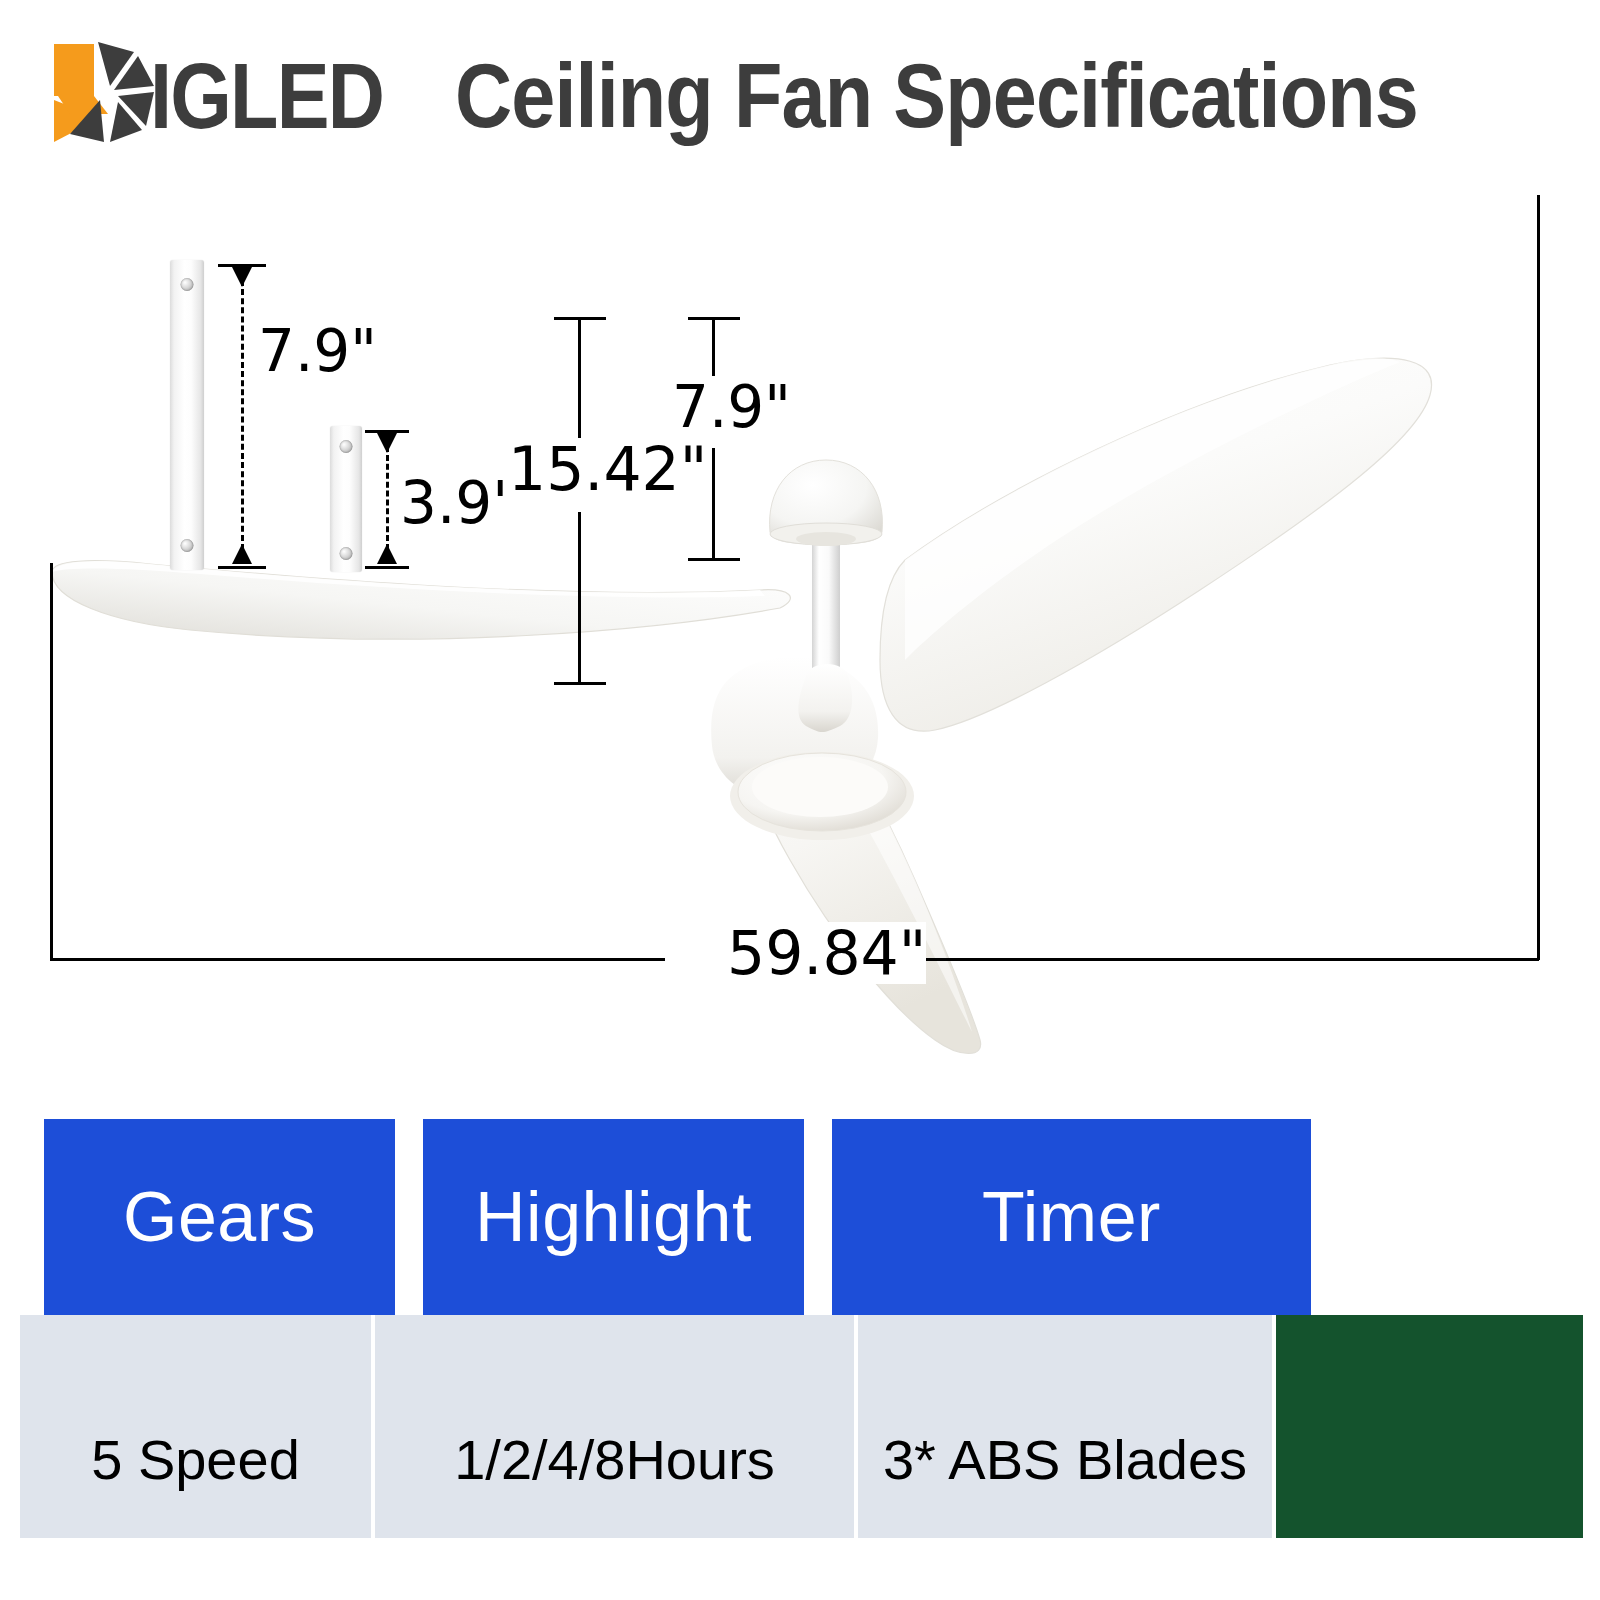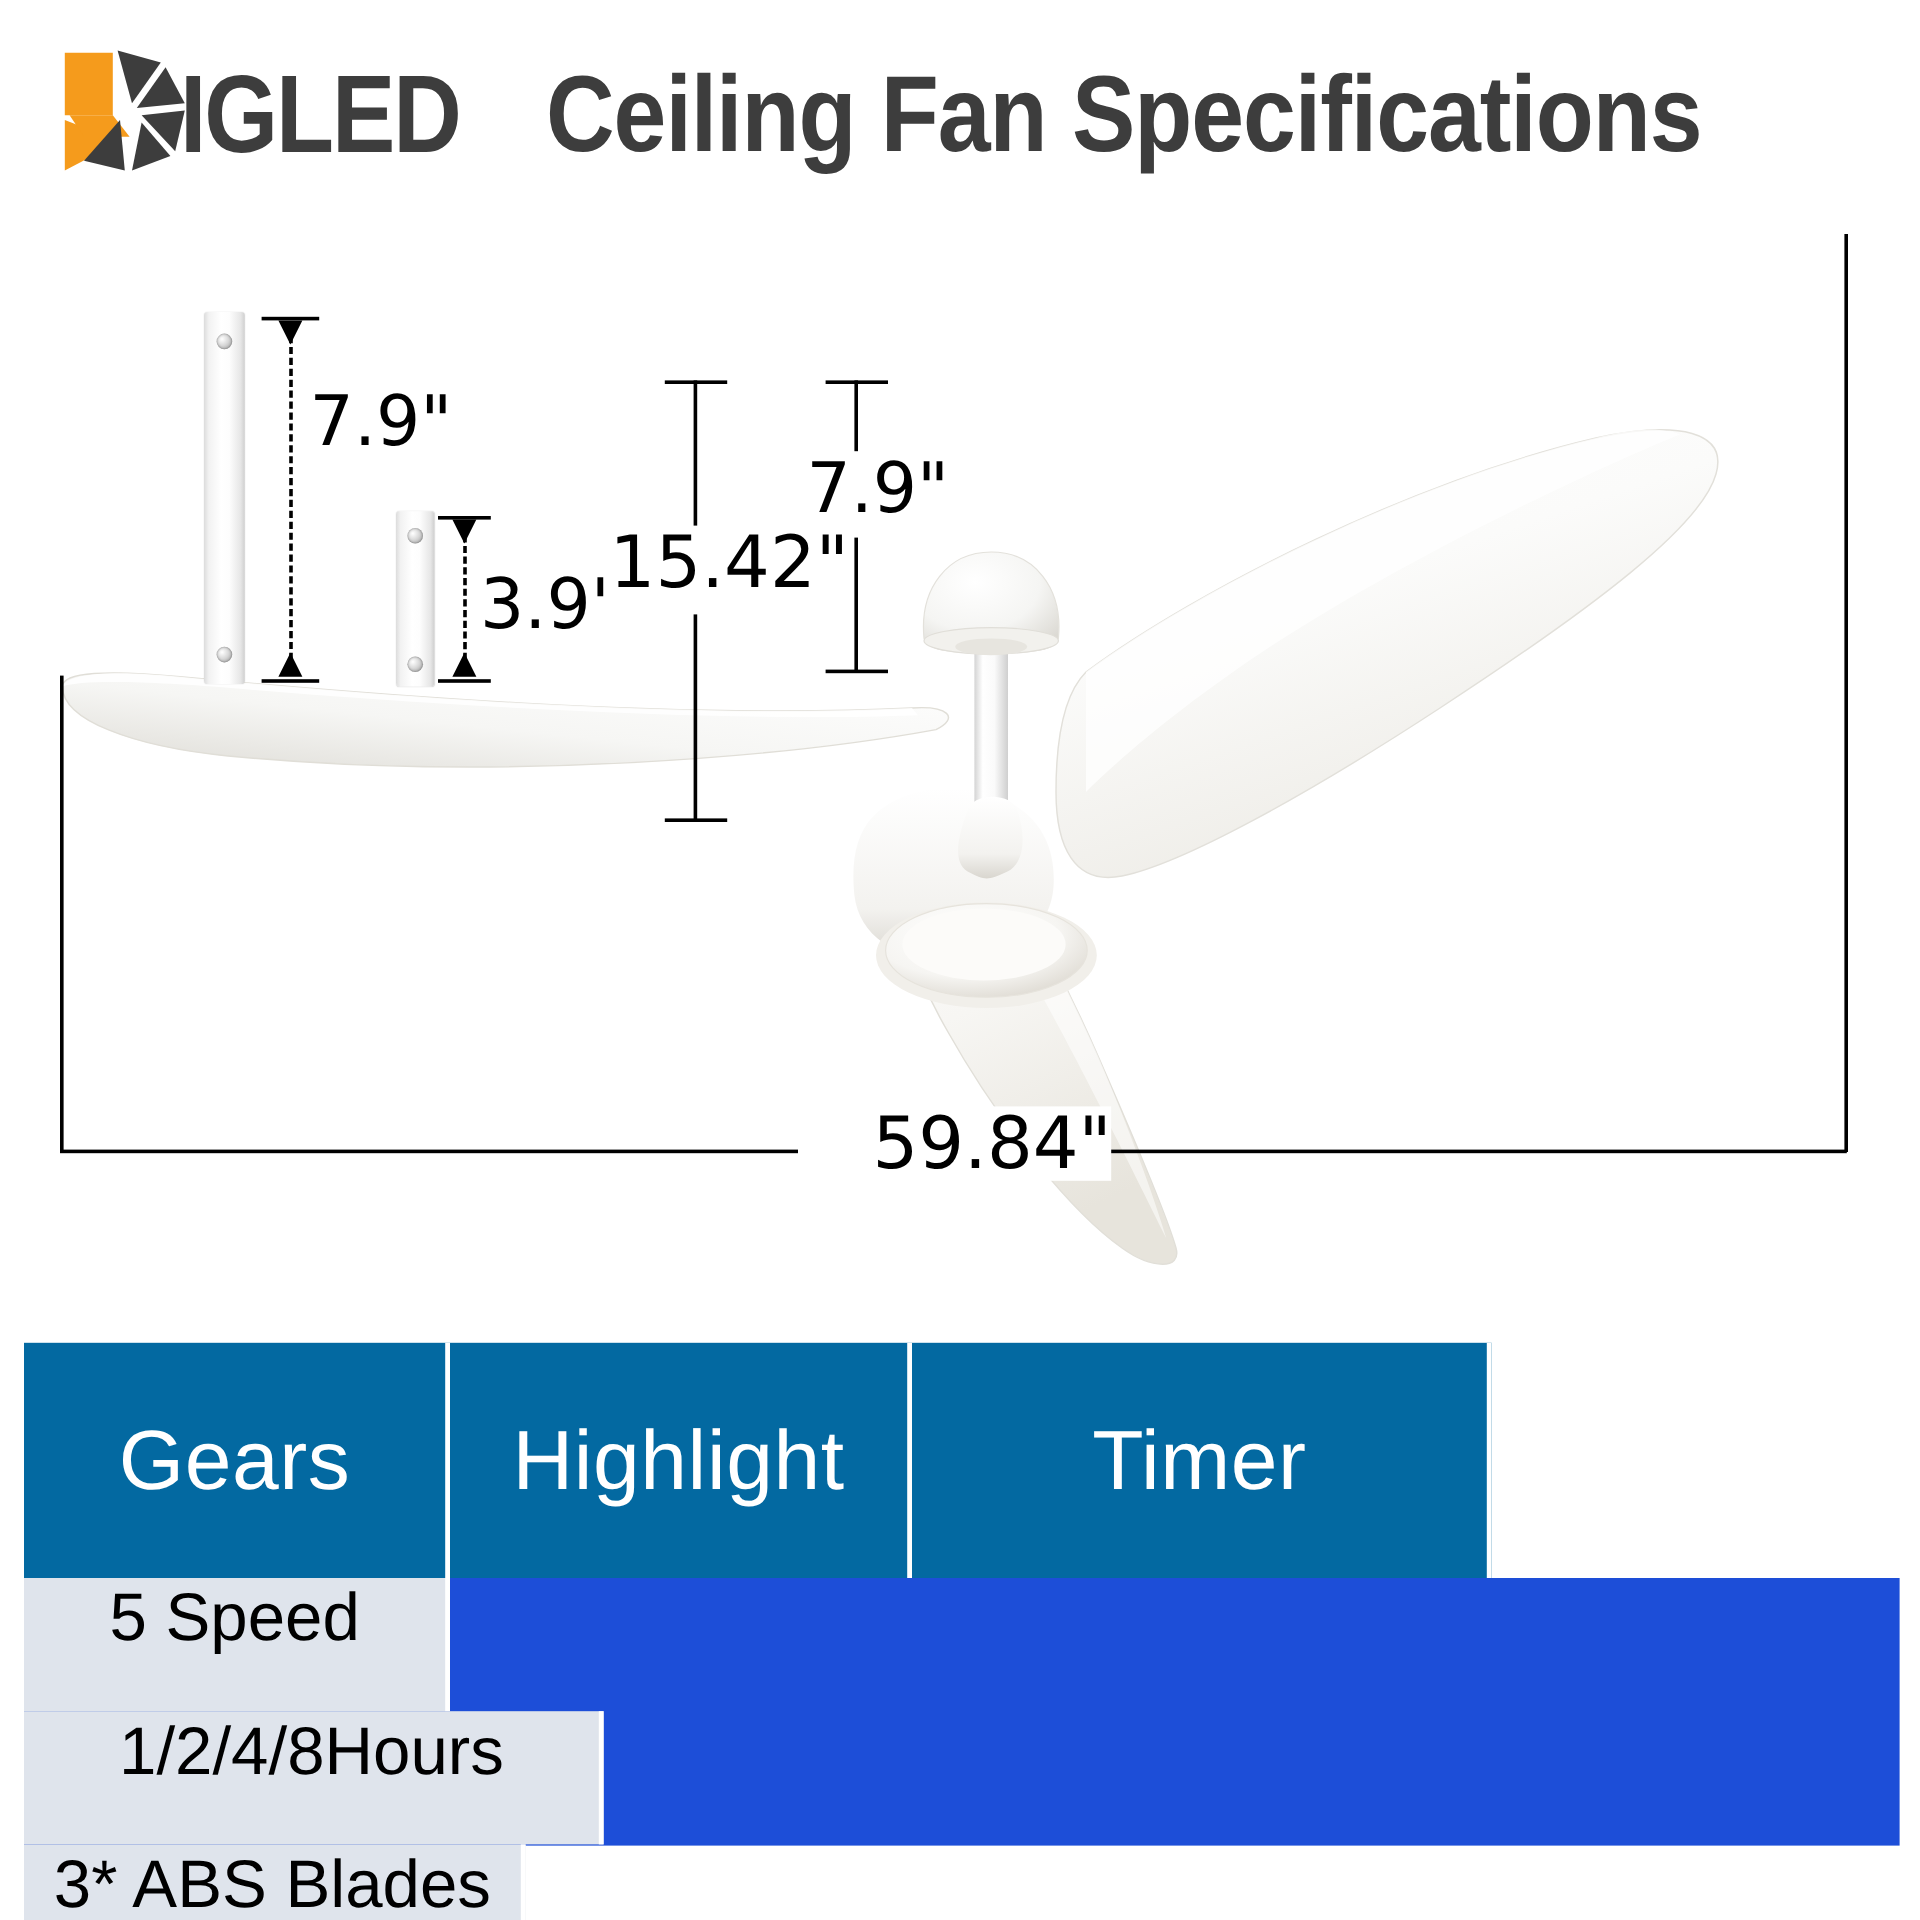--- a/index.html
+++ b/index.html
@@ -59,30 +59,31 @@
   .fan{position:absolute;left:0;top:0;width:1600px;height:900px;}
 
   
   .spec-table{
     position:absolute;left:20px;top:1119px;
     width:1563px;height:419px;
     display:flex;flex-direction:column;
   }
   .spec-row{display:flex;width:100%;}
   .spec-row.head{height:196px;background:#ffffff;}
-  .spec-row.body{height:223px;background:#1d4ed8;flex-direction:column;}
+  .spec-row.body{height:223px;background:#14532d;}
   .cell{
     box-sizing:border-box;
     display:flex;align-items:center;justify-content:center;
     text-align:center;
   }
   .spec-row.head .cell{
-    background:#0369a1;color:#ffffff;
+    background:#1d4ed8;color:#ffffff;
     font-size:70px;letter-spacing:.5px;
     border-right:4px solid #ffffff;
+    margin-left:24px;
   }
   .spec-row.body .cell{
     background:#dfe4ec;color:#000000;
     font-size:56px;
     border-right:4px solid #ffffff;
     align-items:flex-end;padding-bottom:46px;
   }
   .cell:last-child{border-right:none;}
   .c1{width:355px;}
   .c2{width:385px;}

